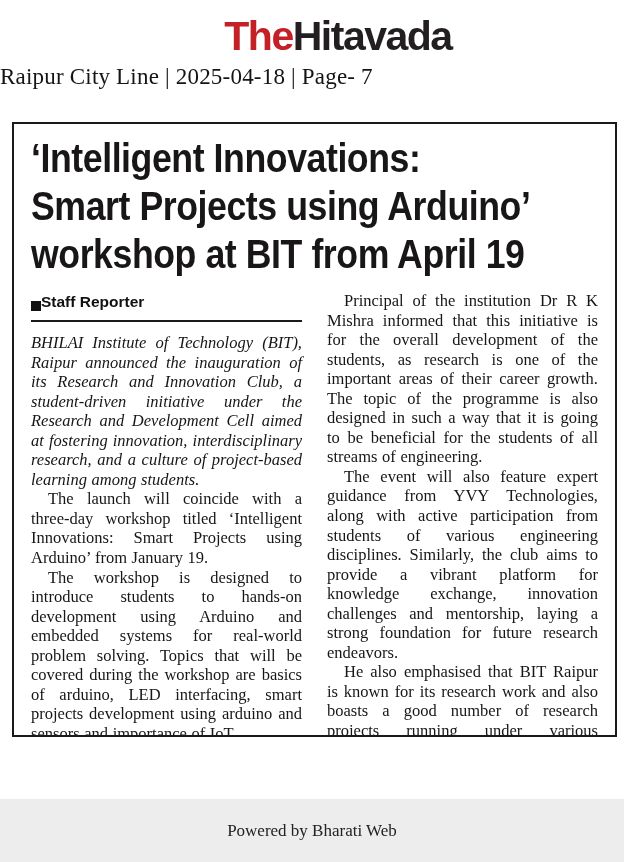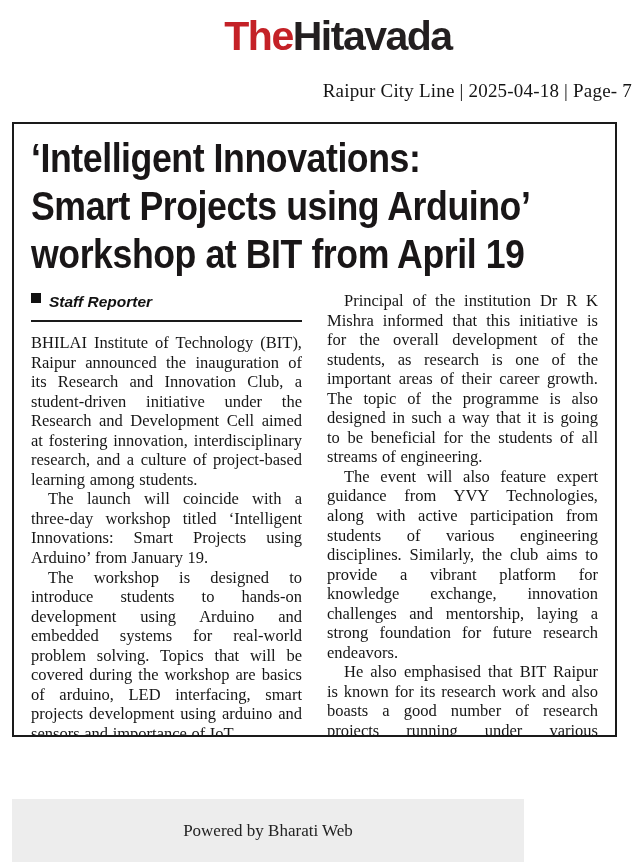--- a/index.html
+++ b/index.html
@@ -10,59 +10,59 @@
   .masthead-title {
     font-family: "Liberation Sans", sans-serif;
     font-weight: 700; font-size: 41px; letter-spacing: -1.5px;
     display: inline-block;
     margin-left: 44px;
   }
   .masthead-the { color: #c42127; }
   .masthead-name { color: #231f20; }
 
   .meta-line {
-    text-align: right; font-size: 19px; color: #141414;
-    margin-top: 24px; letter-spacing: 0.2px;
+    text-align: left; font-size: 23px; color: #141414;
+    margin-top: 8px; letter-spacing: 0.2px;
   }
 
   .article-box {
     position: absolute; left: 12px; top: 122px; width: 605px; height: 615px;
     border: 2px solid #1a1a1a; background: #fff;
     padding: 10px 17px 12px 17px; overflow: hidden;
   }
 
   .headline {
     font-family: "Liberation Sans", sans-serif; font-weight: 700;
     font-size: 41px; line-height: 48px; color: #191617;
     letter-spacing: -0.5px;
     transform: scaleX(0.87); transform-origin: 0 0; width: 115%;
     white-space: nowrap;
   }
 
   .columns { display: flex; gap: 25px; margin-top: 13px; }
   .column { flex: 1 1 0; min-width: 0; }
 
-  .byline-row { display: flex; align-items: flex-start; gap: 8px; margin-top: 2px; font-style: italic; }
+  .byline-row { display: flex; align-items: flex-end; margin-top: 2px; }
   .byline-square { width: 10px; height: 10px; background: #111; flex: 0 0 auto; }
   .byline-name {
     font-family: "Liberation Sans", sans-serif; font-weight: 700;
     font-size: 15.5px; color: #111;
   }
   .dateline { font-size: 16px; margin-top: 4px; letter-spacing: 0.4px; color: #161616; }
   .byline-rule { border-bottom: 2px solid #1a1a1a; margin: 9px 0 11px 0; }
 
   .body-para {
     font-size: 16.5px; line-height: 19.55px; text-align: justify;
     color: #161616; text-indent: 17px;
     word-spacing: 0.5px;
   }
-  .body-para.no-indent { text-indent: 0; }
+  .body-para.no-indent { text-indent: 0; font-style: italic; }
 
   .page-footer {
-    position: absolute; left: 12px; bottom: 0; width: 512px; height: 63px;
+    position: absolute; left: 0; bottom: 0; width: 624px; height: 63px;
     background: #ededed; display: flex; align-items: center; justify-content: center;
   }
   .footer-text { font-size: 17px; color: #222222; }
 </style>
 </head>
 <body>
 
 <header class="masthead">
   <div class="masthead-title">
     <span class="masthead-the">The</span><span class="masthead-name">Hitavada</span>

